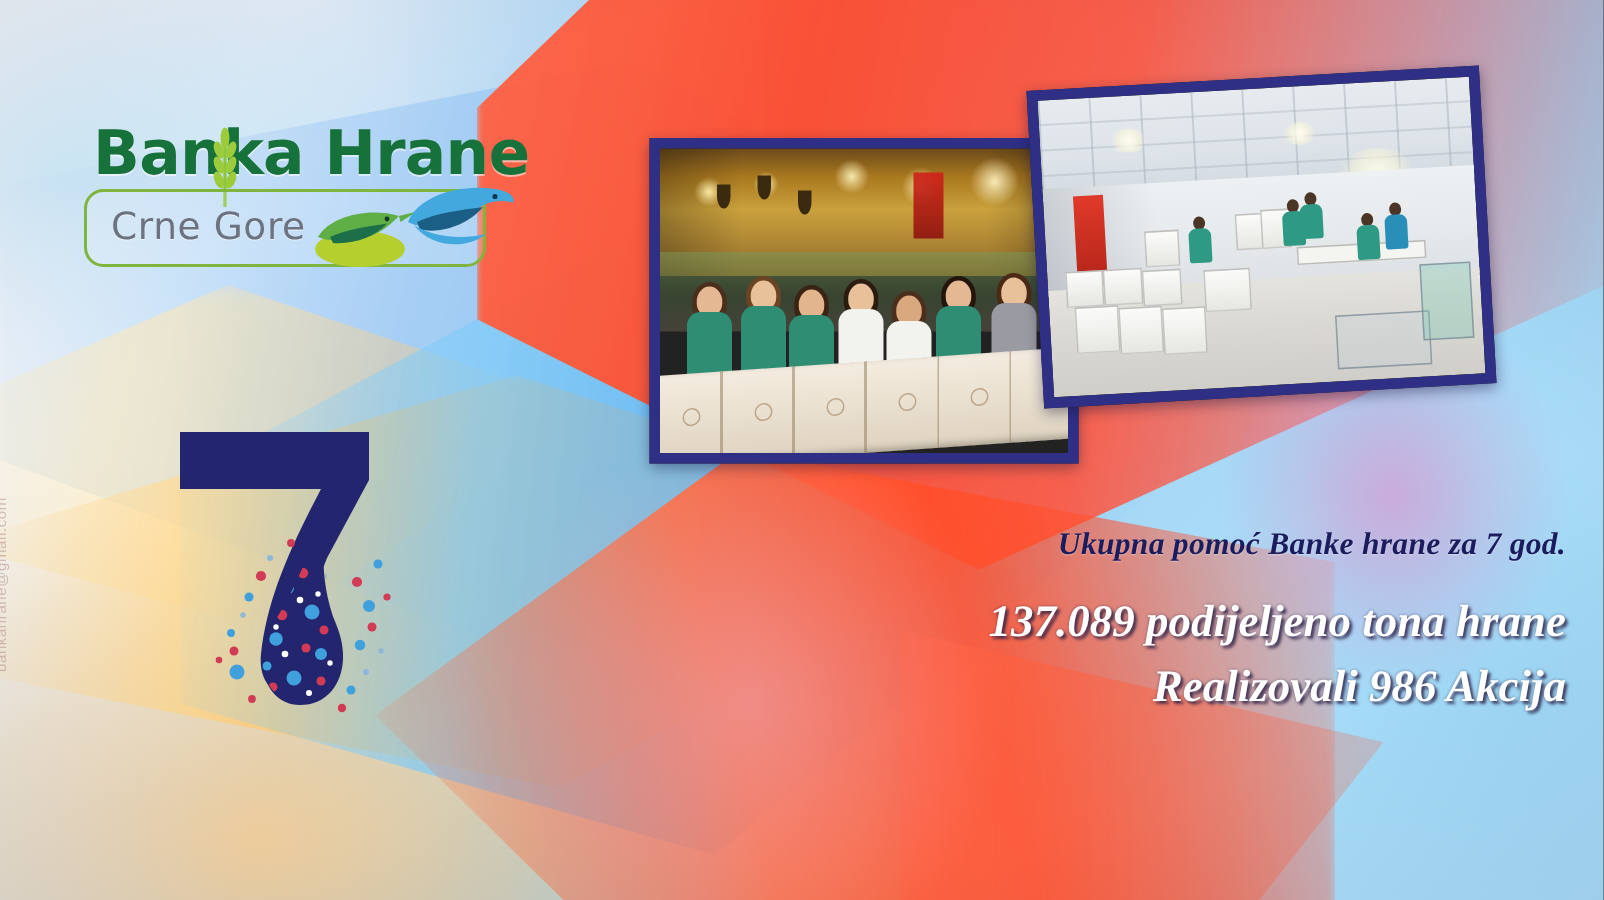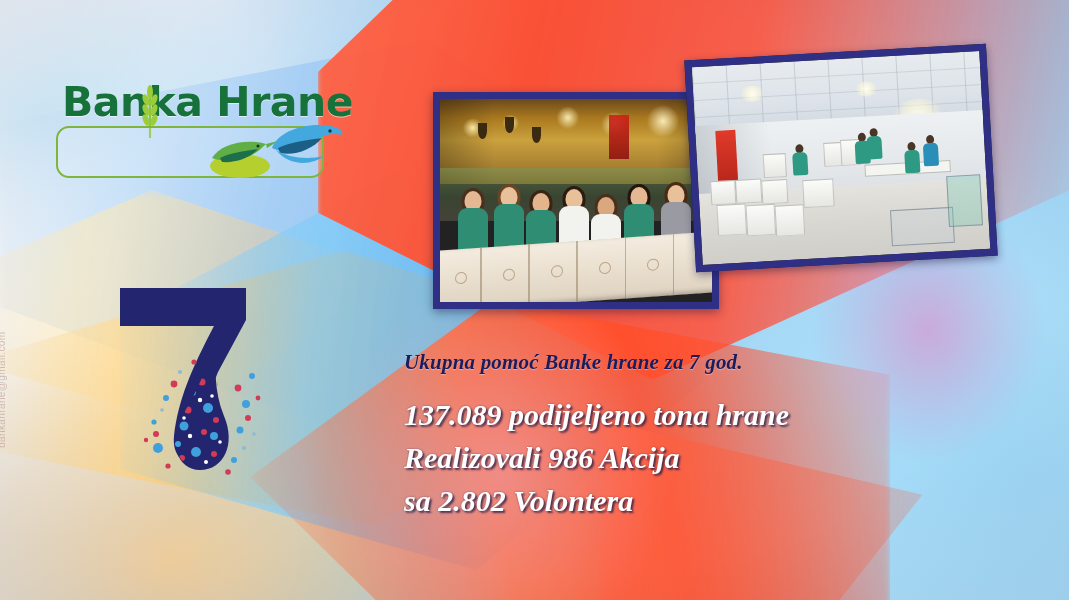--- a/index.html
+++ b/index.html
@@ -185,21 +185,21 @@
   .p2-floor{position:absolute;left:0;right:0;bottom:0;height:36%;
     background:linear-gradient(180deg,#e4e3de 0%,#d8d7d1 50%,#cfcec8 100%);}
   .p2-box{position:absolute;background:linear-gradient(180deg,#fbfbf9,#e6e6e2);border:1px solid rgba(150,150,145,.5);}
   .p2-person{position:absolute;}
   .p2-person .h{position:absolute;left:50%;transform:translateX(-50%);top:0;width:8px;height:9px;border-radius:50%;background:#4a3526;}
   .p2-person .b{position:absolute;left:50%;transform:translateX(-50%);top:8px;width:15px;height:23px;border-radius:5px 5px 2px 2px;}
   .p2-table{position:absolute;background:#f4f4f1;border:1px solid rgba(150,150,145,.6);}
   .p2-cart{position:absolute;border:1.5px solid rgba(120,135,150,.75);background:rgba(190,210,225,.20);}
 
   
-  #stats{position:absolute;left:404px;top:350px;width:640px;text-align:left;}
+  #stats{position:absolute;left:404px;top:350px;width:640px;text-align:right;}
   .stat-head{
     font-family:"Liberation Serif",serif;font-style:italic;font-weight:700;
     font-size:21px;color:#1a1c5e;letter-spacing:.2px;
     text-shadow:0 1px 1px rgba(255,255,255,.35);
     margin-bottom:18px;
   }
   .stat-line{
     font-family:"Liberation Serif",serif;font-style:italic;font-weight:700;
     font-size:30px;line-height:43px;color:#ffffff;
     text-shadow:2px 2px 2px rgba(40,30,70,.75), 0 0 2px rgba(40,30,70,.5);
@@ -240,20 +240,21 @@
         <ellipse cx="4" cy="20" rx="3" ry="6" transform="rotate(-22 4 20)"></ellipse>
         <ellipse cx="12" cy="20" rx="3" ry="6" transform="rotate(22 12 20)"></ellipse>
         <ellipse cx="4" cy="30" rx="3" ry="6" transform="rotate(-22 4 30)"></ellipse>
         <ellipse cx="12" cy="30" rx="3" ry="6" transform="rotate(22 12 30)"></ellipse>
         <ellipse cx="4" cy="40" rx="3" ry="6" transform="rotate(-22 4 40)"></ellipse>
         <ellipse cx="12" cy="40" rx="3" ry="6" transform="rotate(22 12 40)"></ellipse>
         <ellipse cx="8" cy="12" rx="3" ry="7"></ellipse>
       </g>
     </svg>
     <div class="logo-pill"></div>
+    <div class="logo-sub">Crne Gore</div>
 
     <svg class="bird bird-green" width="74" height="44" viewBox="0 0 74 44">
       <ellipse cx="34" cy="30" rx="30" ry="12" fill="#b5cf2e"></ellipse>
       <path d="M6 22 C14 8 40 2 60 8 C52 16 46 20 38 22 C30 24 14 26 6 22 Z" fill="#5fae46"></path>
       <path d="M14 22 C24 17 40 15 52 13 C44 22 30 27 16 26 Z" fill="#1d6f4a"></path>
       <circle cx="52" cy="10" r="1.6" fill="#143a2a"></circle>
       <path d="M60 8 L72 5 L61 12 Z" fill="#5fae46"></path>
     </svg>
 
     <svg class="bird bird-blue" width="78" height="50" viewBox="0 0 78 50">
@@ -444,18 +445,17 @@
       </div>
       <div class="p2-cart" style="left:66%;top:78%;width:22%;height:18%"></div>
       <div class="p2-cart" style="left:86%;top:62%;width:12%;height:26%;background:rgba(120,200,180,.35);"></div>
     </div>
   </div>
 
   <div id="stats">
     <div class="stat-head">Ukupna pomoć Banke hrane za 7 god.</div>
     <div class="stat-line">137.089 podijeljeno tona hrane</div>
     <div class="stat-line">Realizovali 986 Akcija</div>
-    <div class="stat-line">sa 2.802 Volontera</div>
   </div>
 
   <div id="watermark">bankahrane@gmail.com</div>
 
 </div>
 
 </body></html>

